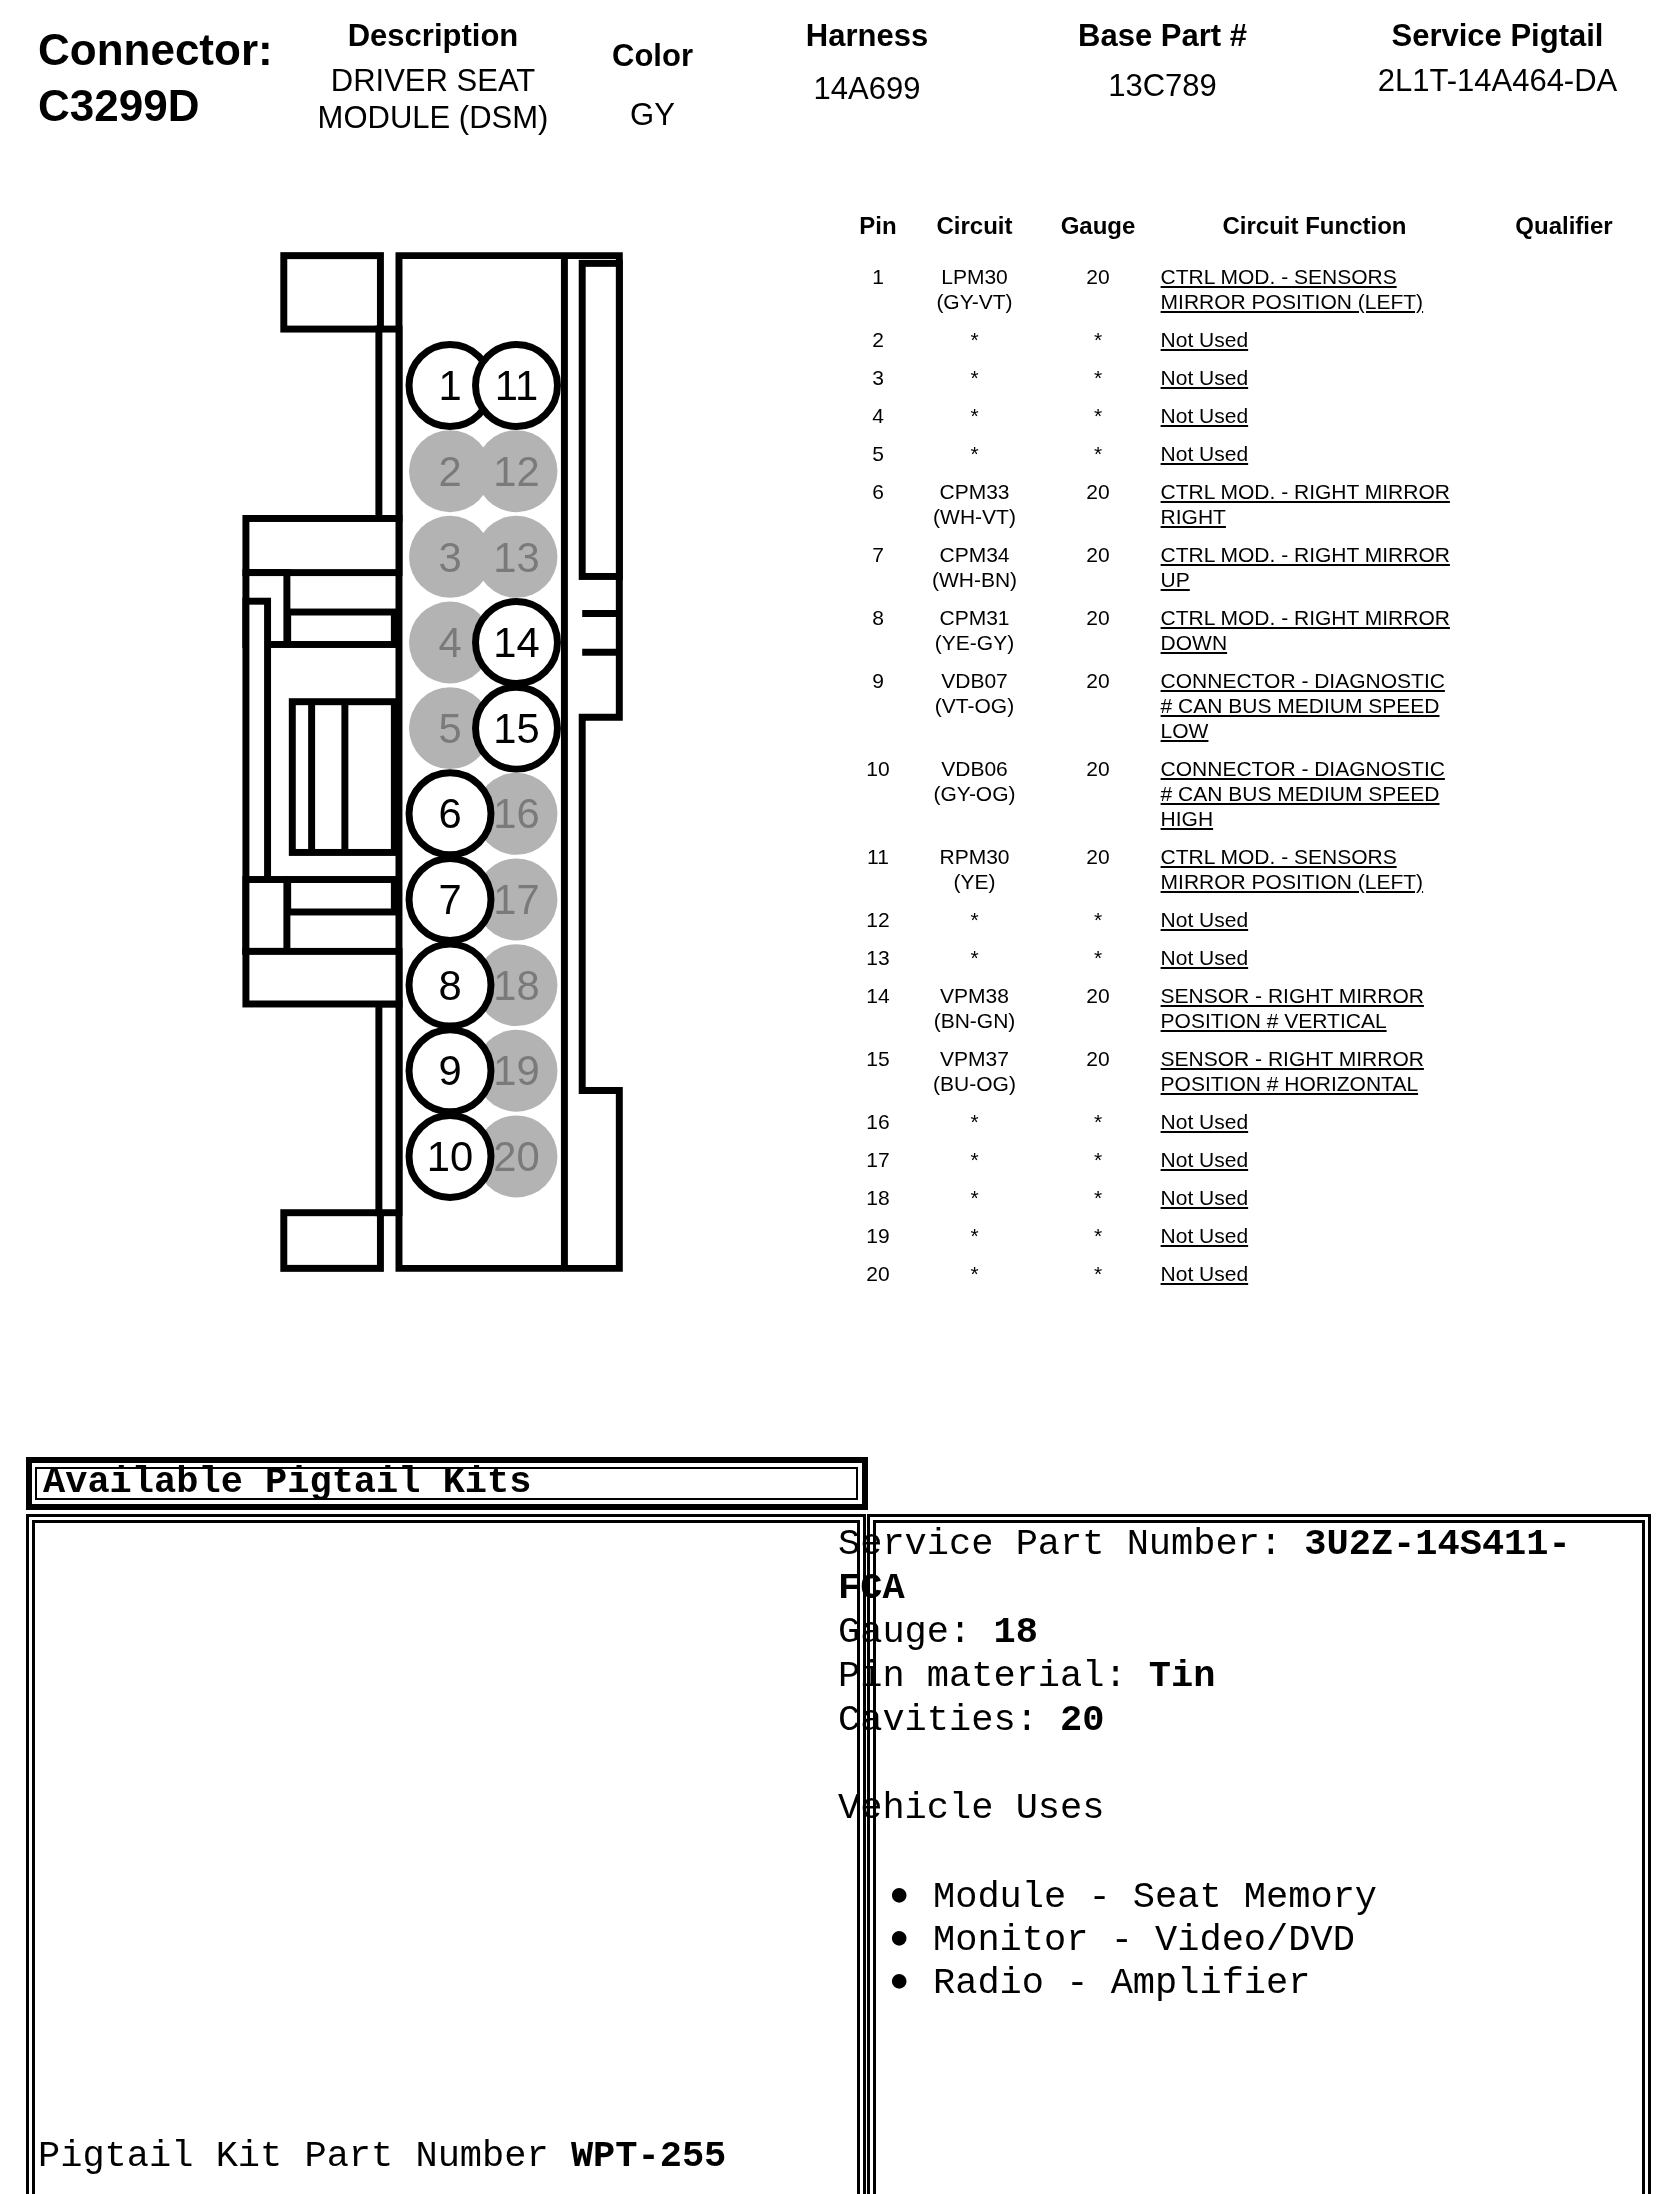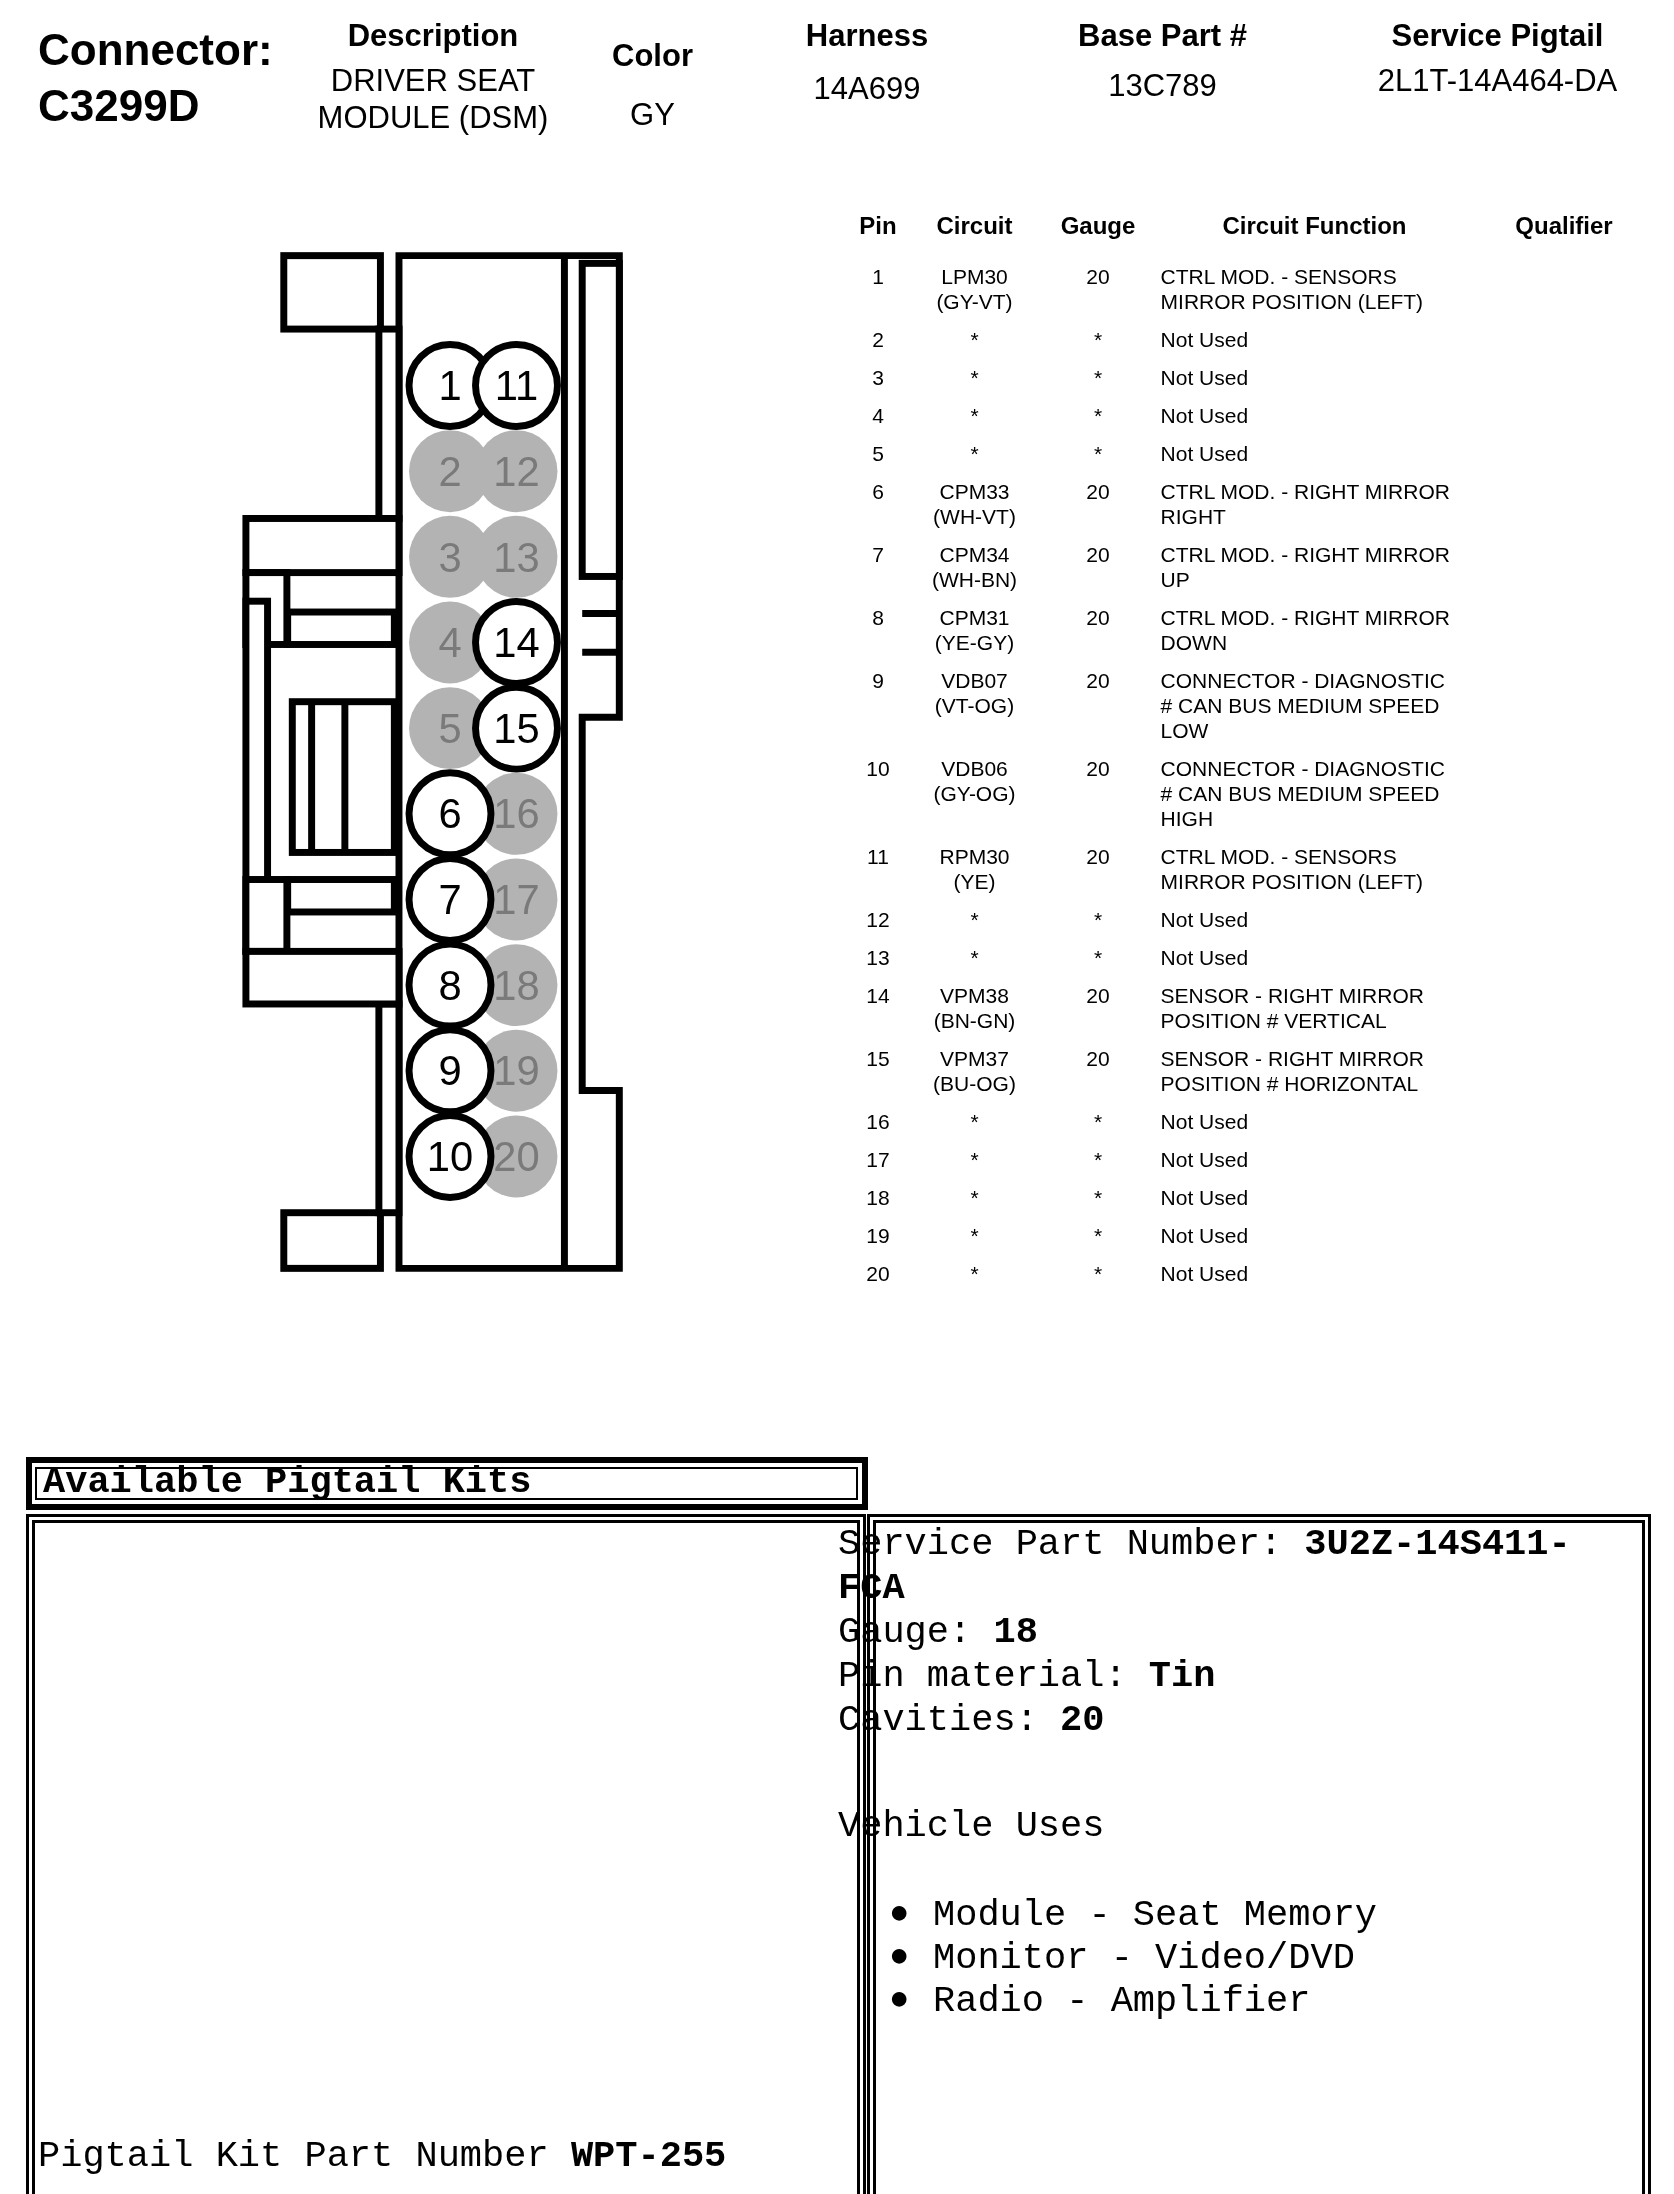--- a/index.html
+++ b/index.html
@@ -16,35 +16,35 @@
   .hdr-label { font-size:31px; font-weight:bold; line-height:37px; }
   .hdr-value { font-size:31px; line-height:37px; }
 
   
   #pin-table { left:847px; top:213px; width:809px; }
   .trow { display:grid; grid-template-columns:62px 131px 116px 317px 182px; margin-bottom:13px; }
   .thead { margin-bottom:26px; }
   .th { font-size:24px; font-weight:bold; line-height:25px; text-align:center; }
   .td { font-size:21px; line-height:25px; }
   .td.c { text-align:center; }
-  .td.fn { text-align:left; padding-left:4.6px; }
+  .td.fn { text-align:left; padding-left:4.6px;text-decoration:underline; }
 
   
   #connector-svg { left:232px; top:244px; }
 
   
   .serif { font-family:Liberation Mono, monospace; }
   #pigtail-title-box { left:25.5px; top:1457px; width:842px; height:53px; border:6.2px solid #000; }
   #pigtail-title-box .inner { position:absolute; left:3.9px; top:3.9px; right:3.9px; bottom:3.9px; border:2.3px solid #000; }
   #pigtail-title { left:43px; top:1461px; font-size:37px; font-weight:bold; }
   #pigtail-left-box { left:26px; top:1514px; width:840px; height:683px; border:9.3px double #000; border-bottom:none; }
   #pigtail-right-box { left:867px; top:1514px; width:784px; height:683px; border:9.3px double #000; border-bottom:none; }
   #kit-fields { left:838px; top:1522px; width:758px; }
   #kit-fields p { font-size:37px; line-height:44px; }
-  #vehicle-uses-label { margin-top:62px; }
+  #vehicle-uses-label { margin-top:44px; }
   #vehicle-uses-list { margin-top:46px; }
   .vu-item { font-size:37px; line-height:43px; padding-left:95px; position:relative; }
   .vu-dot { position:absolute; left:51px; top:-1.5px; font-size:34px; }
   #kit-number-line { left:38px; top:2135px; font-size:37px; }
 </style>
 </head>
 <body>
 
 <div class="abs" id="connector-label">
   <div>Connector:</div>

